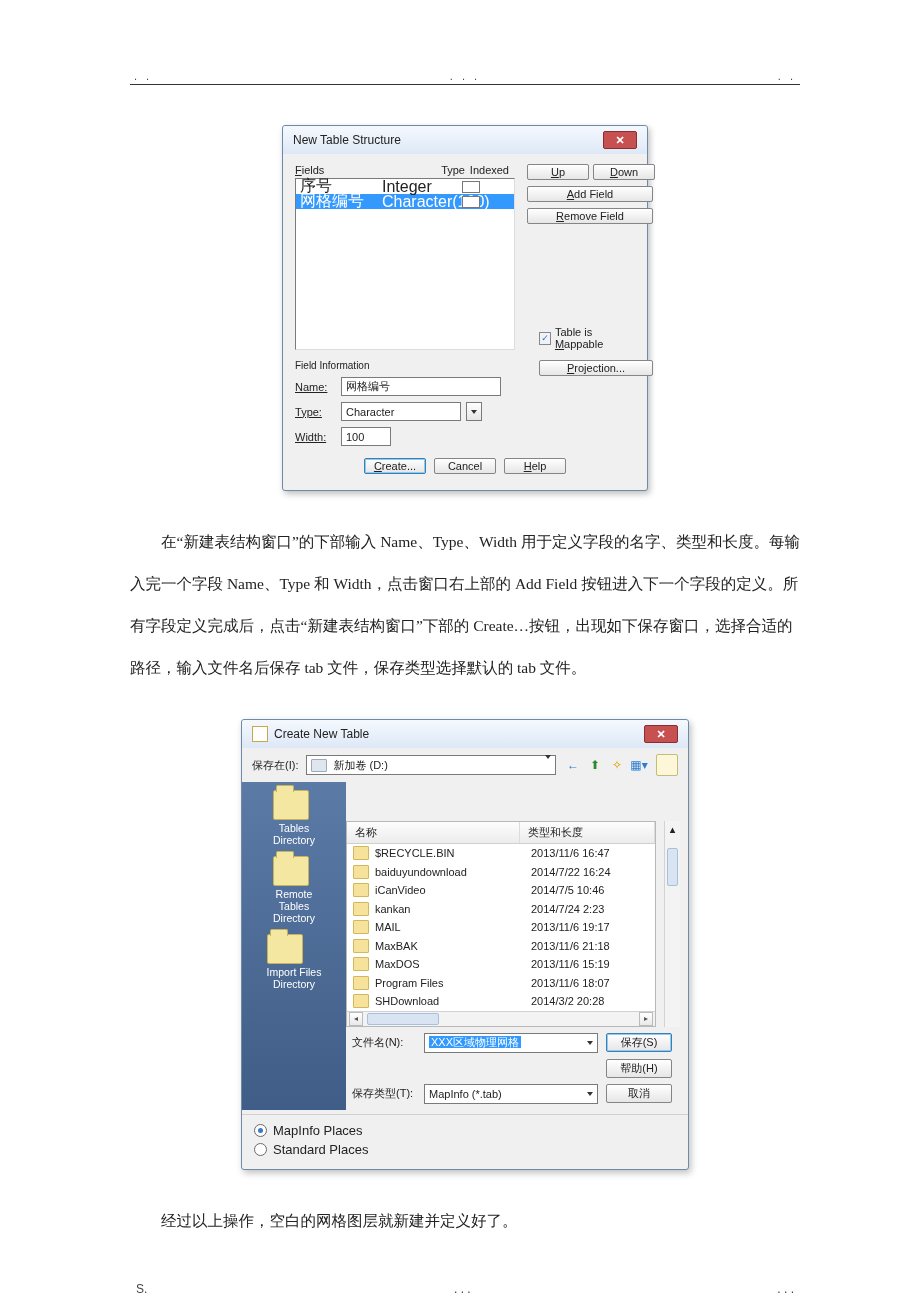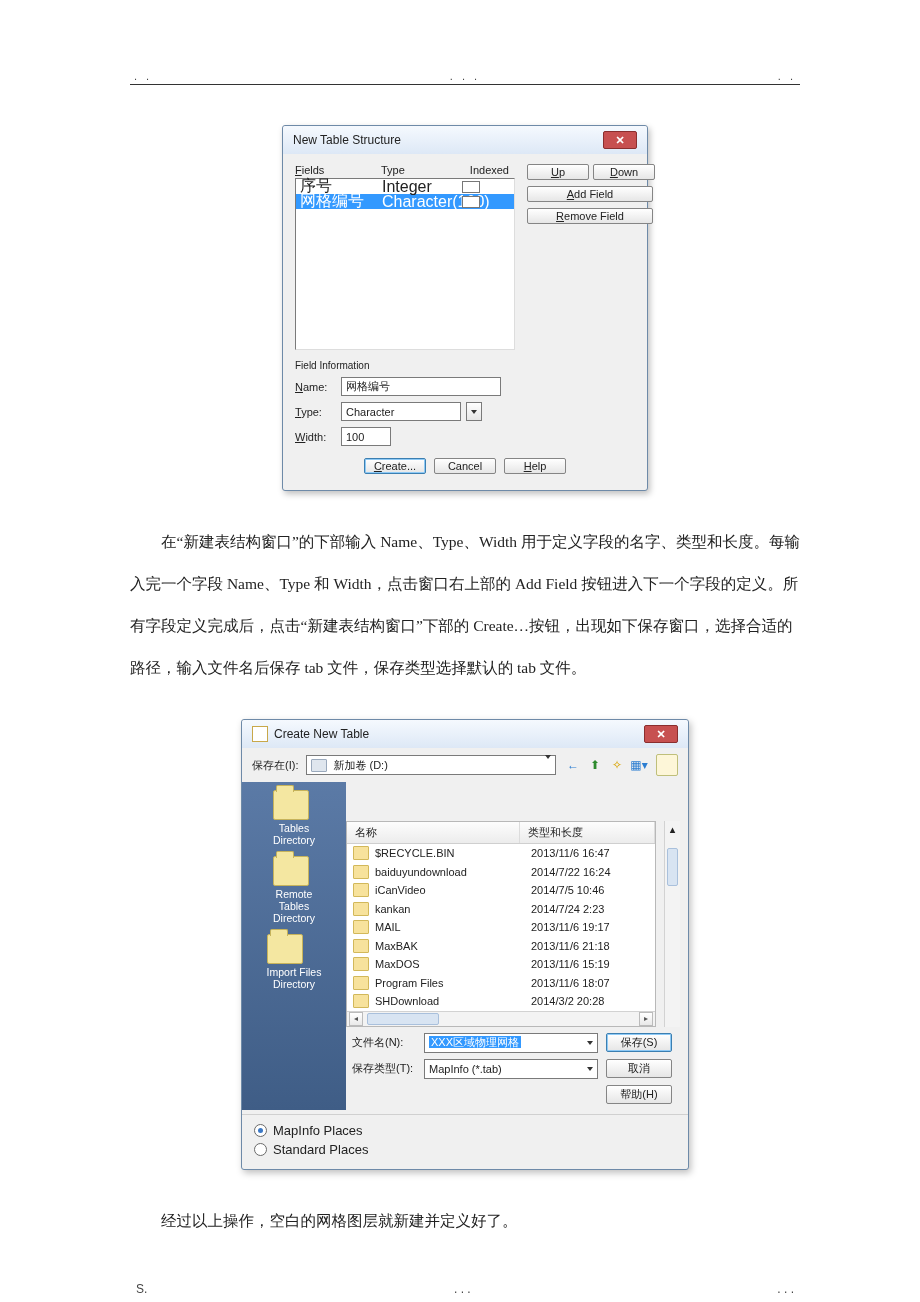--- a/index.html
+++ b/index.html
@@ -55,21 +55,21 @@
     width: 32px; height: 16px; background:#c75050;
     border:1px solid #8a2e2e; border-radius: 2px;
     color:#fff; display:flex; align-items:center; justify-content:center;
     font-weight:bold; font-size:11px; line-height:1;
   }
   .dlg-body { padding: 10px 12px 12px; }
   .flex { display:flex; }
   .fields-panel { flex:1; }
   .col-heads { display:flex; font-size:11px; }
   .col-heads span:nth-child(1){ width:86px; }
-  .col-heads span:nth-child(2){ width:84px; }
+  .col-heads span:nth-child(2){ width:84px;text-align:right; }
   .col-heads span:nth-child(3){ flex:1; text-align:right; padding-right:6px;}
   .und { text-decoration: underline; }
   .listbox {
     height: 170px; background:#fff; border:1px solid #7a7a7a;
     border-right-color:#ddd; border-bottom-color:#ddd;
     margin-top:2px; font-size:16px;
   }
   .listrow { display:flex; align-items:center; height:15px; padding:0 4px; }
   .listrow.sel { background:#3399ff; color:#fff; }
   .listrow span:nth-child(1){ width:82px; }
@@ -79,21 +79,21 @@
   .side-btns { width:108px; padding-left:12px; display:flex; flex-direction:column; gap:6px; }
   .side-row { display:flex; gap:4px; }
   .btn {
     background:linear-gradient(#fff,#e6e6e6); border:1px solid #858585;
     border-radius:2px; padding:1px 8px; font-size:11px; text-align:center;
     min-width:44px; white-space:nowrap;
   }
   .btn.wide{ width:100%; }
   .group-label { font-size:10px; margin-top:10px; }
   .fi-row { display:flex; align-items:center; gap:6px; margin-top:6px; }
-  .fi-row label { width:40px; font-size:11px; }
+  .fi-row label { width:40px; font-size:11px;text-decoration:underline; }
   .txt {
     height:17px; border:1px solid #7a7a7a; background:#fff;
     padding:0 4px; font-size:11px; display:flex; align-items:center;
   }
   .sel-caret { border:1px solid #7a7a7a; background:linear-gradient(#fff,#e6e6e6);
     width:14px; height:17px; display:flex; align-items:center; justify-content:center;
     margin-left:-1px; }
   .dropdown-caret { width:0;height:0;border-left:3px solid transparent;border-right:3px solid transparent;border-top:4px solid #333; }
   .map-row { display:flex; align-items:flex-start; flex-direction:column; gap:10px; padding-left:12px;}
   .chk2 { width:11px; height:11px; border:1px solid #888; background:#eef3fa;
@@ -236,20 +236,27 @@
         </div>
 
         <div class="side-btns">
           <div class="side-row">
             <div class="btn"><span class="und">U</span>p</div>
             <div class="btn"><span class="und">D</span>own</div>
           </div>
           <div class="btn wide"><span class="und">A</span>dd Field</div>
           <div class="btn wide"><span class="und">R</span>emove Field</div>
           <div style="height:90px"></div>
+          <div class="map-row">
+            <div style="display:flex;align-items:center;">
+              <span class="chk2"></span>
+              <span>Table is <span class="und">M</span>appable</span>
+            </div>
+            <div class="btn wide" style="width:96px"><span class="und">P</span>rojection...</div>
+          </div>
         </div>
       </div>
 
       <div class="dlg-bottom">
         <div class="btn def"><span class="und">C</span>reate...</div>
         <div class="btn">Cancel</div>
         <div class="btn"><span class="und">H</span>elp</div>
       </div>
     </div>
   </div>
@@ -370,31 +377,31 @@
 
         <div class="form-rows" style="padding-left:6px;">
           <div class="fr">
             <label>文件名(N):</label>
             <div class="combo">
               <span class="val"><span class="hilite">XXX区域物理网格</span></span>
               <span class="dropdown-caret"></span>
             </div>
             <div class="btn2 def">保存(S)</div>
           </div>
+          <div class="fr" style="justify-content:flex-end">
+            <div class="btn2">帮助(H)</div>
+          </div>
           <div class="fr">
             <label>保存类型(T):</label>
             <div class="combo">
               <span class="val">MapInfo (*.tab)</span>
               <span class="dropdown-caret"></span>
             </div>
             <div class="btn2">取消</div>
           </div>
-          <div class="fr" style="justify-content:flex-end">
-            <div class="btn2">帮助(H)</div>
-          </div>
         </div>
       </div>
     </div>
 
     <div class="radios">
       <div class="radio">
         <span class="rb on"></span>
         <span>MapInfo Places</span>
       </div>
       <div class="radio">

